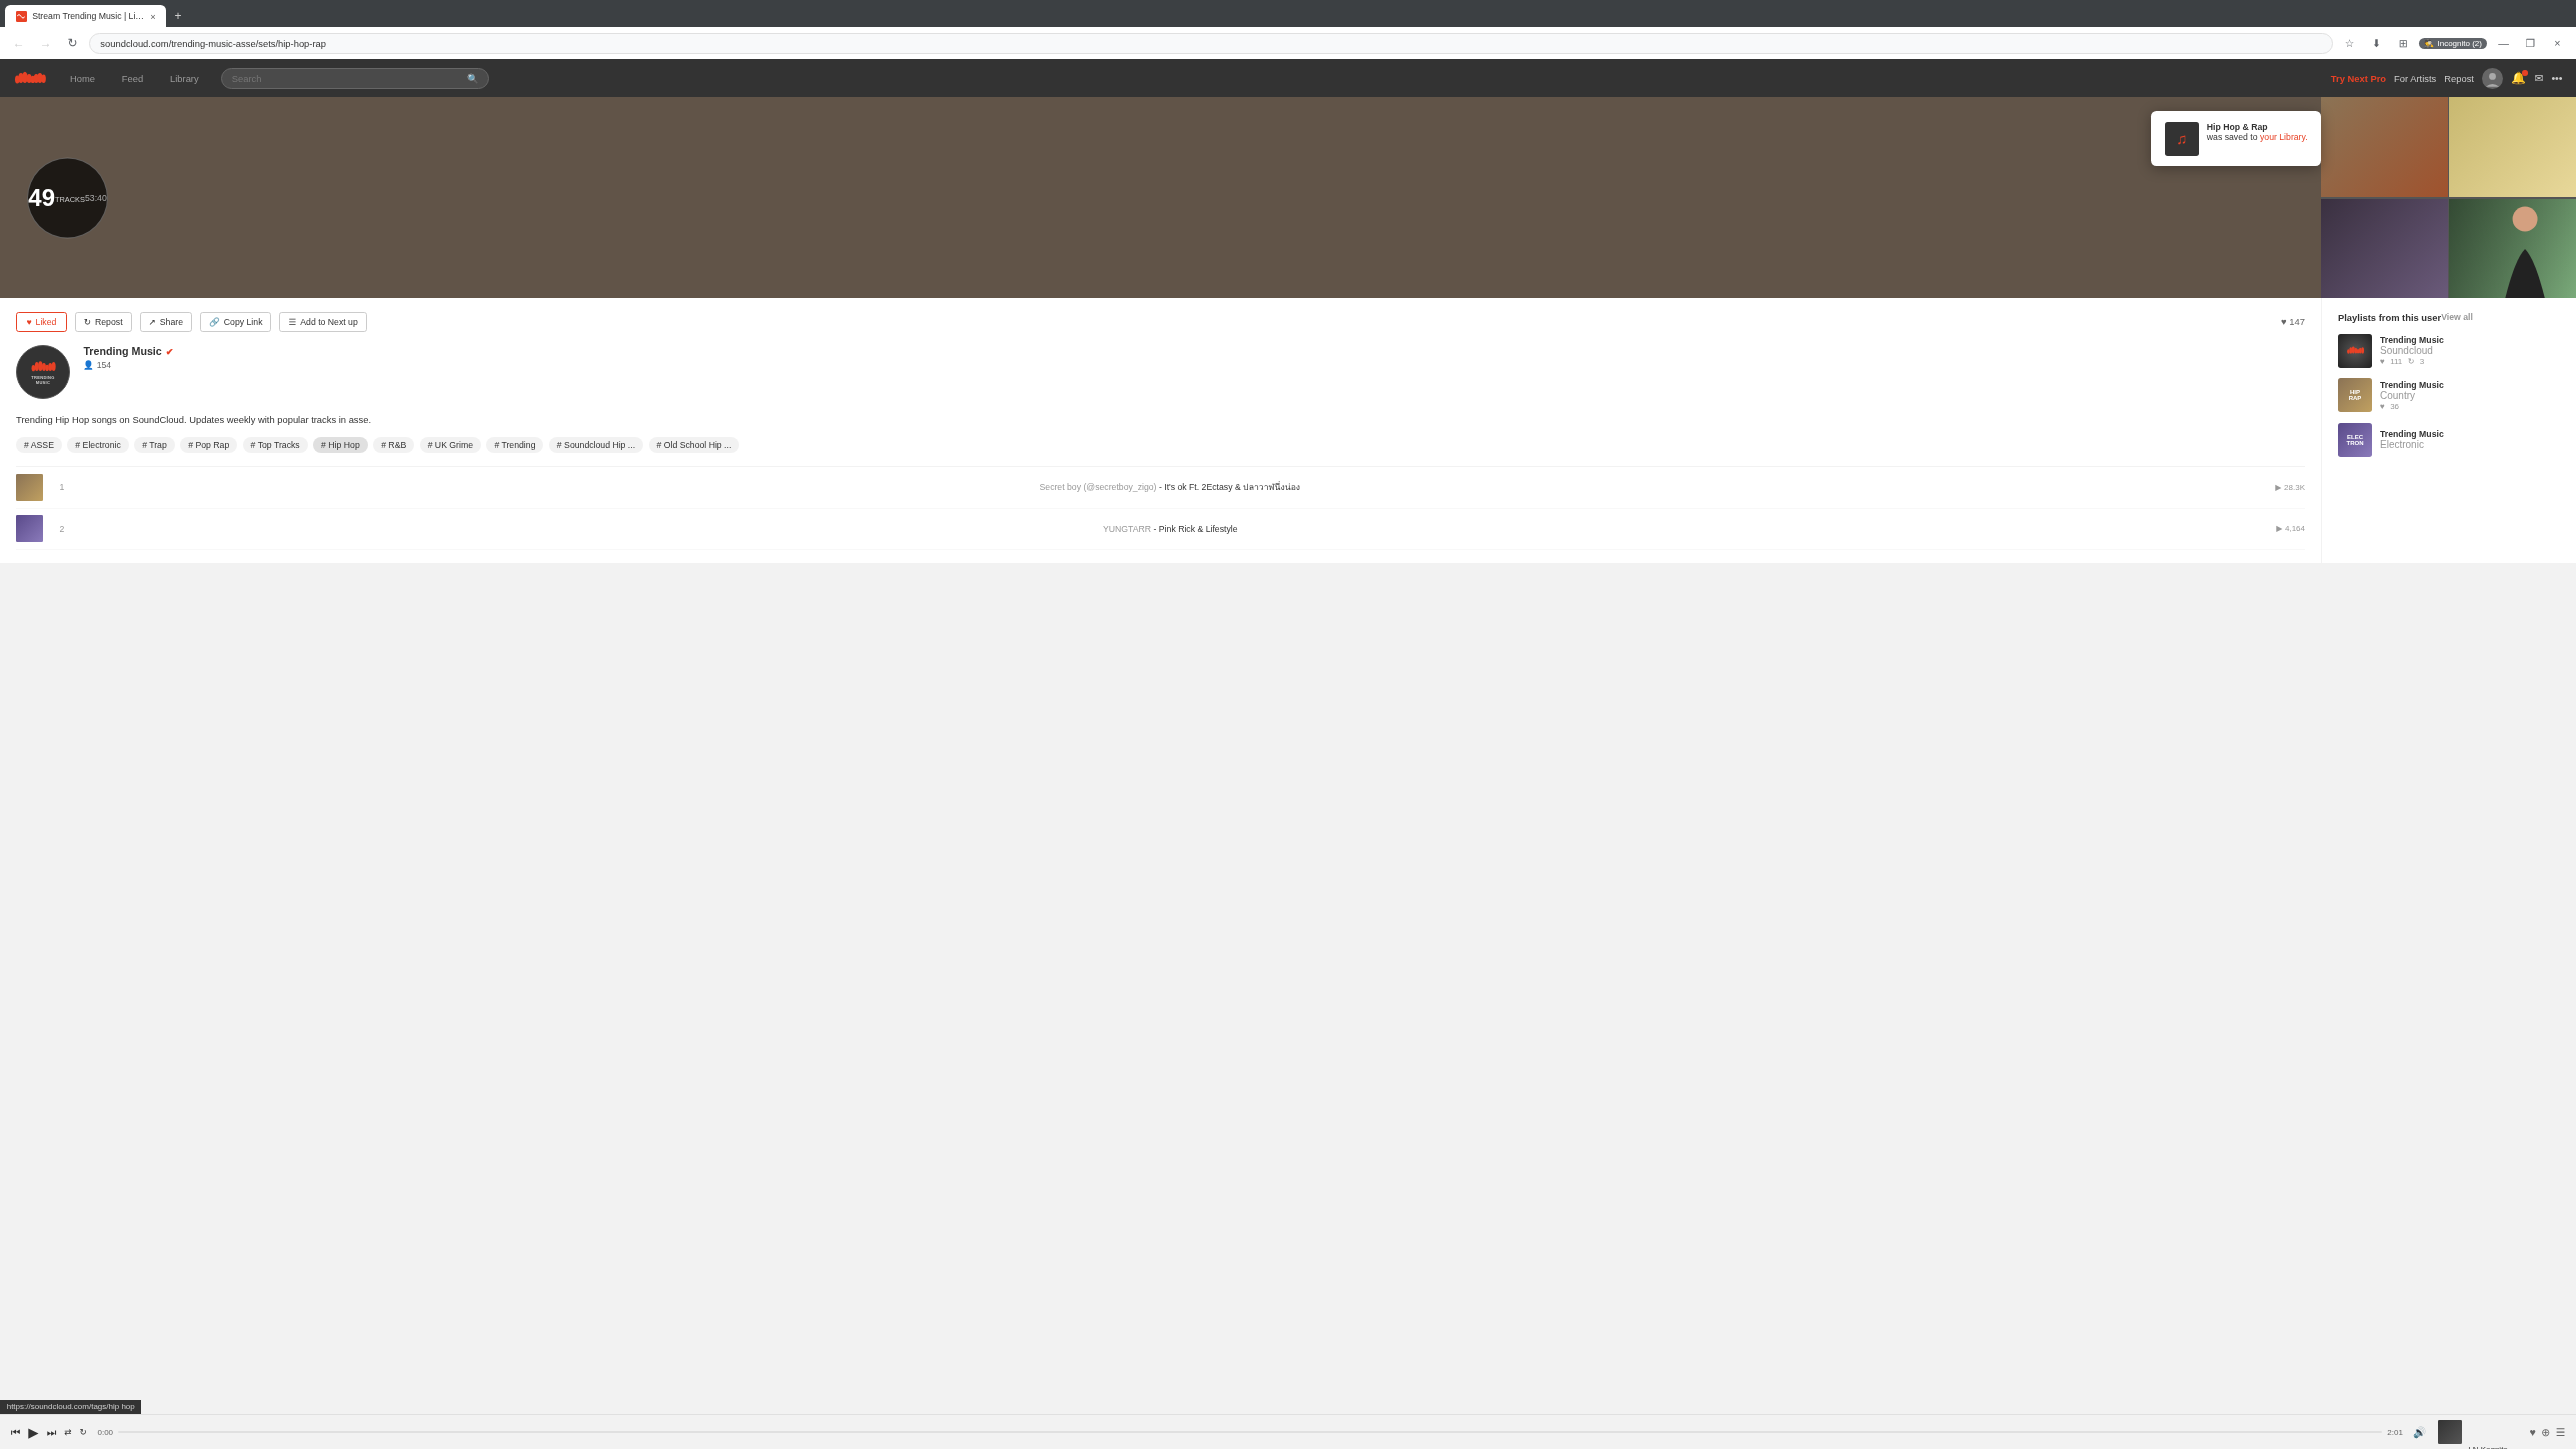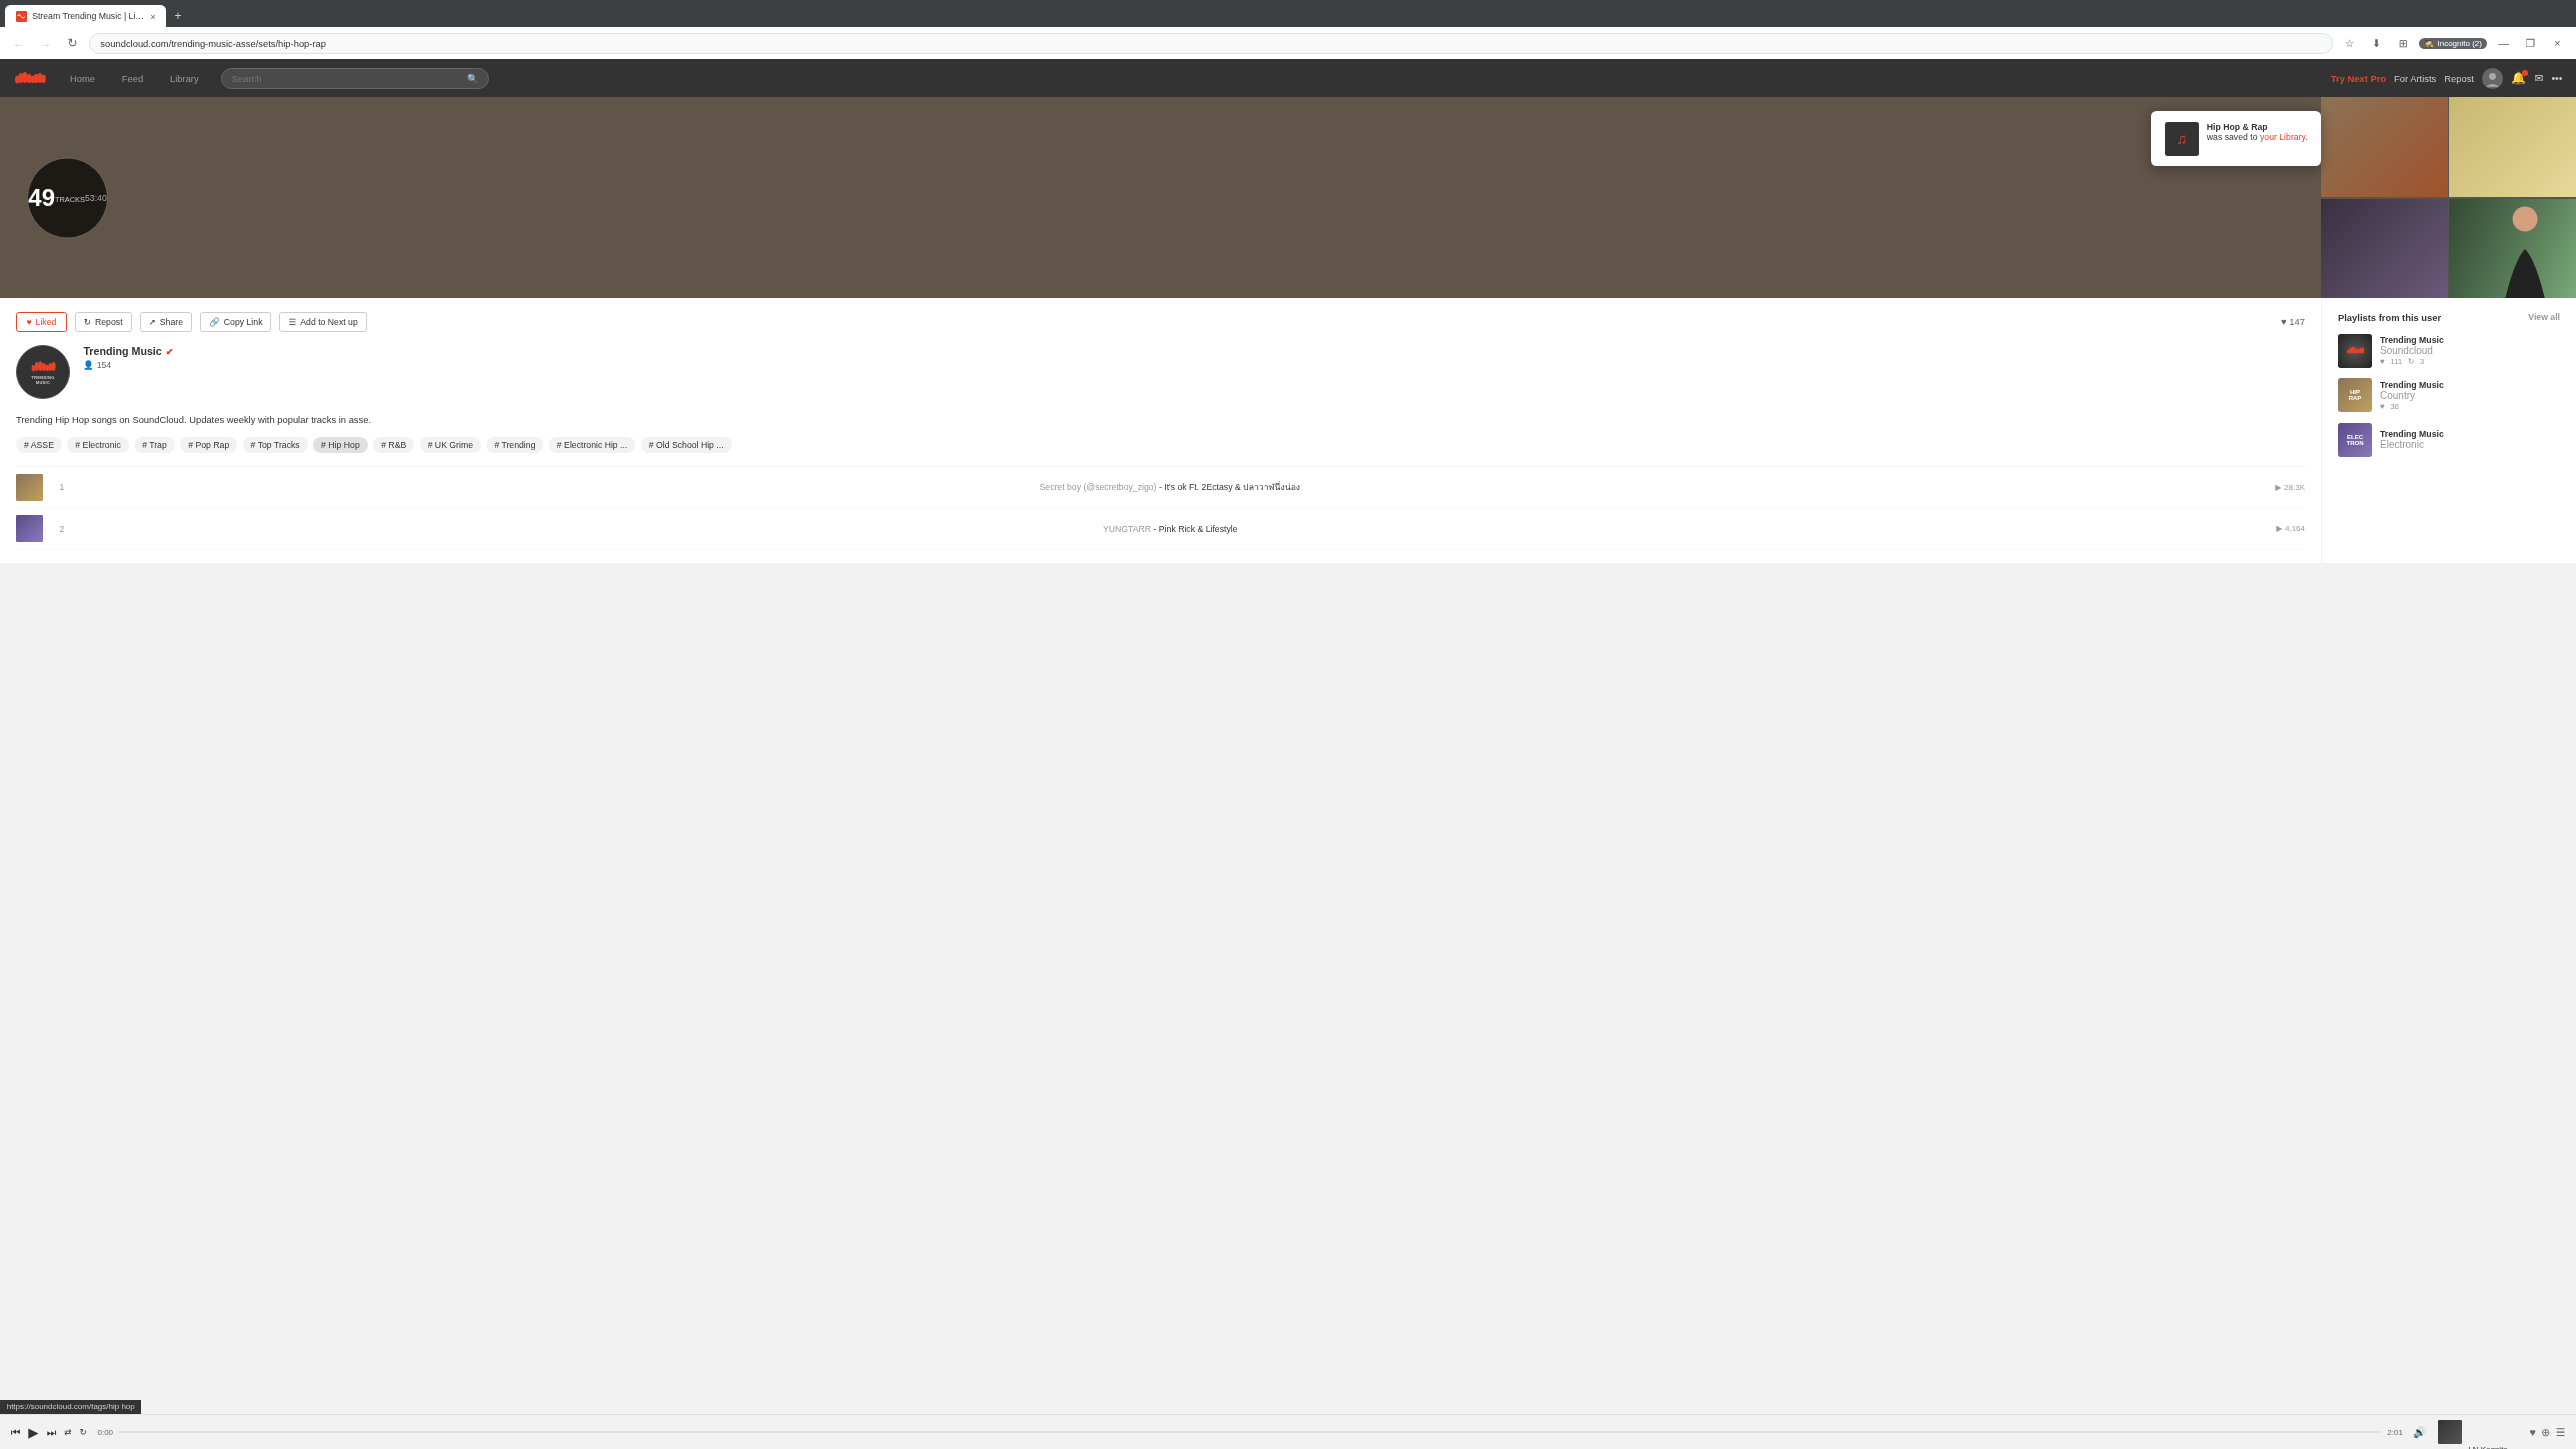--- a/index.html
+++ b/index.html
@@ -76,21 +76,21 @@
     
     .track-list { border-top: 0.7px solid #f2f2f2; }
     .track-item { display: flex; align-items: center; gap: 8px; padding: 6.7px 0; border-bottom: 0.7px solid #f8f8f8; cursor: pointer; }
     .track-thumb { width: 27px; height: 27px; background: #ccc; border-radius: 1.3px; flex-shrink: 0; object-fit: cover; }
     .track-num { font-size: 8.7px; color: #999; width: 13.4px; text-align: right; flex-shrink: 0; }
     .track-info { flex: 1; }
     .track-title { font-size: 8.7px; color: #333; text-align: center; }
     .track-plays { font-size: 8px; color: #999; display: flex; align-items: center; gap: 2.7px; margin-left: auto; }
 
     
-    .sidebar-section-title { font-size: 9.4px; font-weight: 600; color: #333; margin-bottom: 10.7px; display: flex; align-items: center; justify-content: space-between; }
+    .sidebar-section-title { font-size: 9.4px; font-weight: 600; color: #333; margin-bottom: 10.7px; display: flex; align-items: center; }
     .view-all { color: #999; font-size: 8.7px; cursor: pointer; }
     .playlist-item { display: flex; align-items: center; gap: 8px; margin-bottom: 10.7px; cursor: pointer; }
     .playlist-thumb { width: 34px; height: 34px; background: #ccc; border-radius: 2.7px; flex-shrink: 0; overflow: hidden; display: flex; align-items: center; justify-content: center; }
     .playlist-name { font-size: 8.7px; font-weight: 600; color: #333; }
     .playlist-genre { font-size: 10px; color: #999; }
     .playlist-stats { font-size: 8px; color: #999; display: flex; gap: 5.4px; margin-top: 1.3px; }
 
     
     .player-bar { position: fixed; bottom: 0; left: 0; right: 0; background: #f2f2f2; border-top: 0.7px solid #e0e0e0; height: 35px; display: flex; align-items: center; padding: 0 10.7px; gap: 10.7px; z-index: 1000; }
     .player-controls { display: flex; align-items: center; gap: 8px; }
@@ -304,21 +304,21 @@
     <div class="tags">
       <span class="tag"># ASSE</span>
       <span class="tag"># Electronic</span>
       <span class="tag"># Trap</span>
       <span class="tag"># Pop Rap</span>
       <span class="tag"># Top Tracks</span>
       <span class="tag" style="background:#e0e0e0;"># Hip Hop</span>
       <span class="tag"># R&amp;B</span>
       <span class="tag"># UK Grime</span>
       <span class="tag"># Trending</span>
-      <span class="tag"># Electronic Hip ...</span>
+      <span class="tag"># Soundcloud Hip ...</span>
       <span class="tag"># Old School Hip ...</span>
     </div>
 
     <div class="track-list">
 
       <div class="track-item">
         <div class="track-thumb track-thumb-1" style="width:27px;height:27px;border-radius:1.3px;flex-shrink:0;"></div>
         <span class="track-num">1</span>
         <div class="track-info">
           <div class="track-title">

